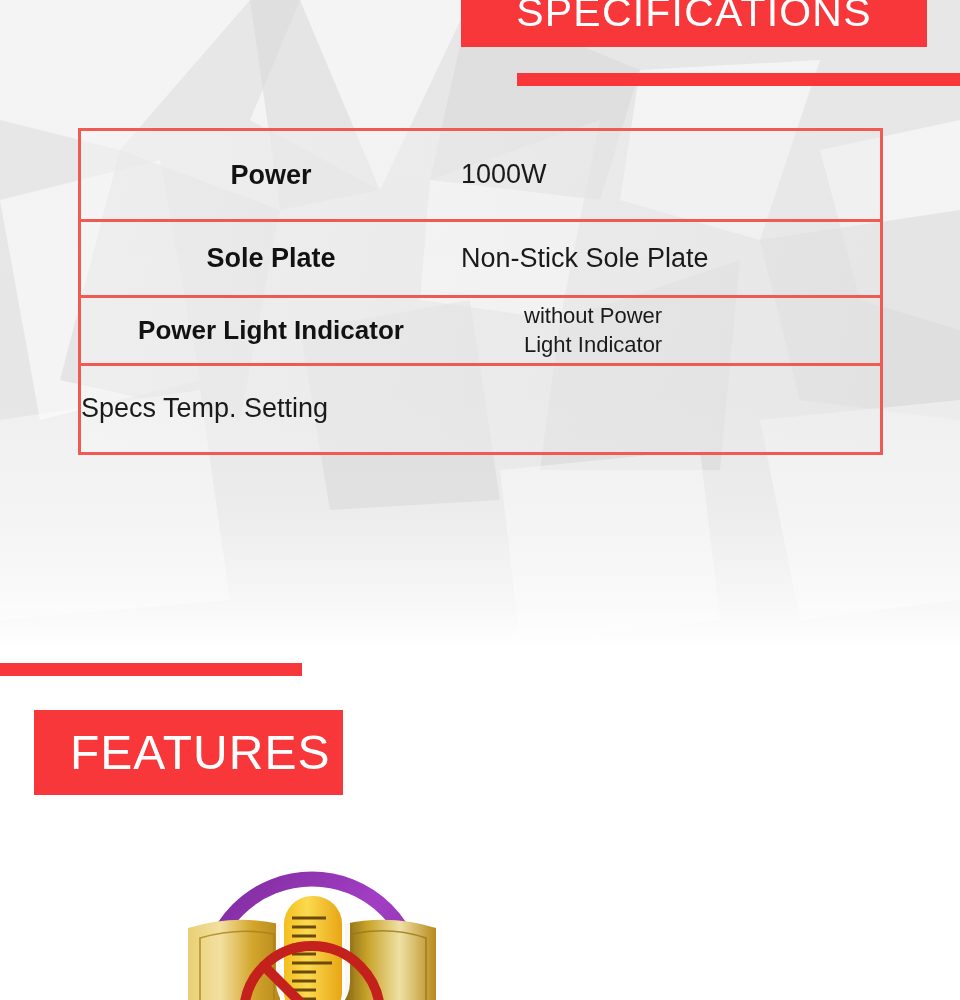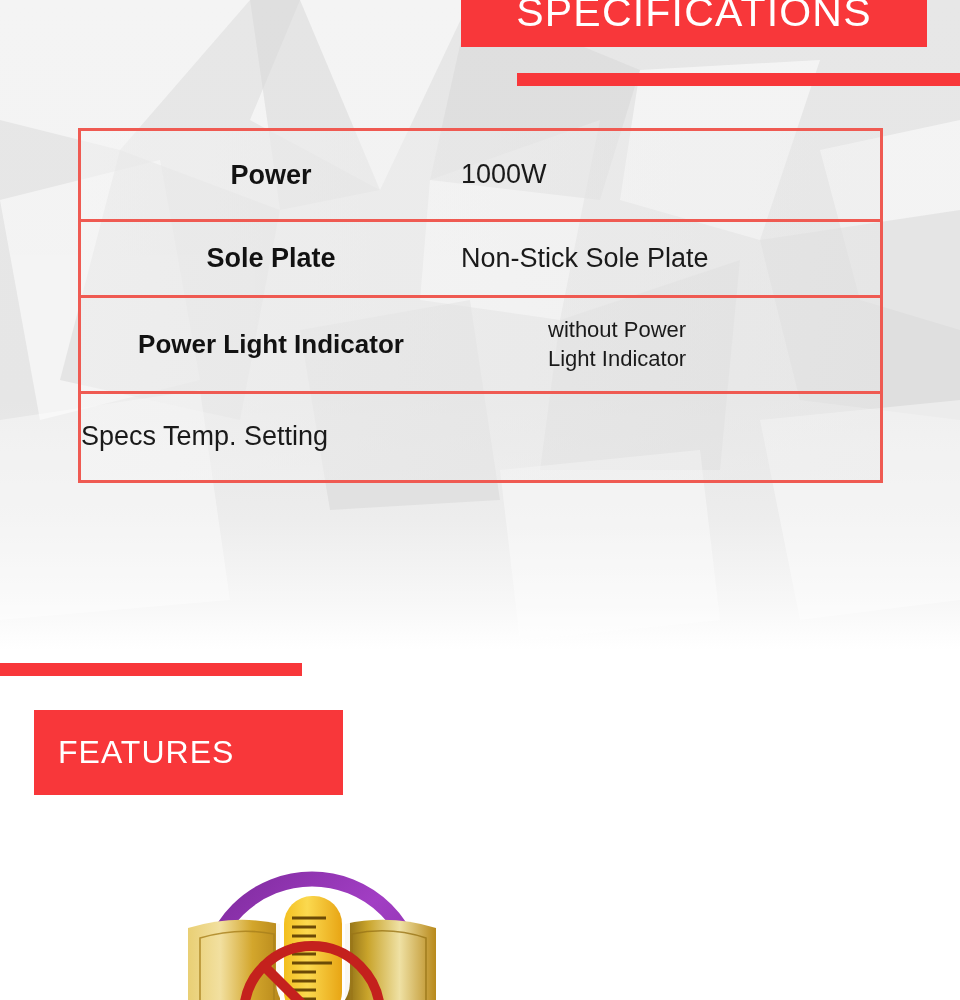--- a/index.html
+++ b/index.html
@@ -38,21 +38,21 @@
   }
   .spec-row{
     display:flex;align-items:center;
     border-bottom:3px solid #ef5a52;
     box-sizing:border-box;
     background:linear-gradient(100deg,rgba(245,245,245,.55),rgba(232,232,232,.35));
   }
   .spec-row:last-child{border-bottom:none;}
   .r1{height:91px;}
   .r2{height:76px;}
-  .r3{height:96px;gap:24px;}
+  .r3{height:68px;}
   .r4{height:86px;}
 
   .cell-label{
     width:380px;flex:0 0 380px;
     text-align:center;font-weight:bold;color:#121212;
     font-size:27px;line-height:1.12;
   }
   .cell-label.wide{font-size:26px;}
   .cell-value{
     flex:1 1 auto;
@@ -63,22 +63,22 @@
     font-size:22px;line-height:1.28;text-align:left;padding-left:63px;
   }
 
   
   .feat-rule{position:absolute;left:0px;top:663px;width:302px;height:13px;background:#f8373a;}
   .feat-box{
     position:absolute;left:34px;top:710px;width:309px;height:85px;
     background:#f8373a;display:flex;align-items:center;
   }
   .feat-box span{
-    color:#ffffff;font-size:32px;letter-spacing:1px;font-weight:400;
-    padding-left:24px;white-space:nowrap;
+    color:#ffffff;font-size:48px;letter-spacing:1px;font-weight:400;
+    padding-left:24px;white-space:nowrap;margin-left:12px;
   }
 
   
   .feat-icon{position:absolute;left:140px;top:866px;width:350px;height:140px;}
 </style>
 </head>
 <body>
 
 <div id="bg">
   <svg id="bg-poly" viewBox="0 0 960 1000" preserveAspectRatio="none">

